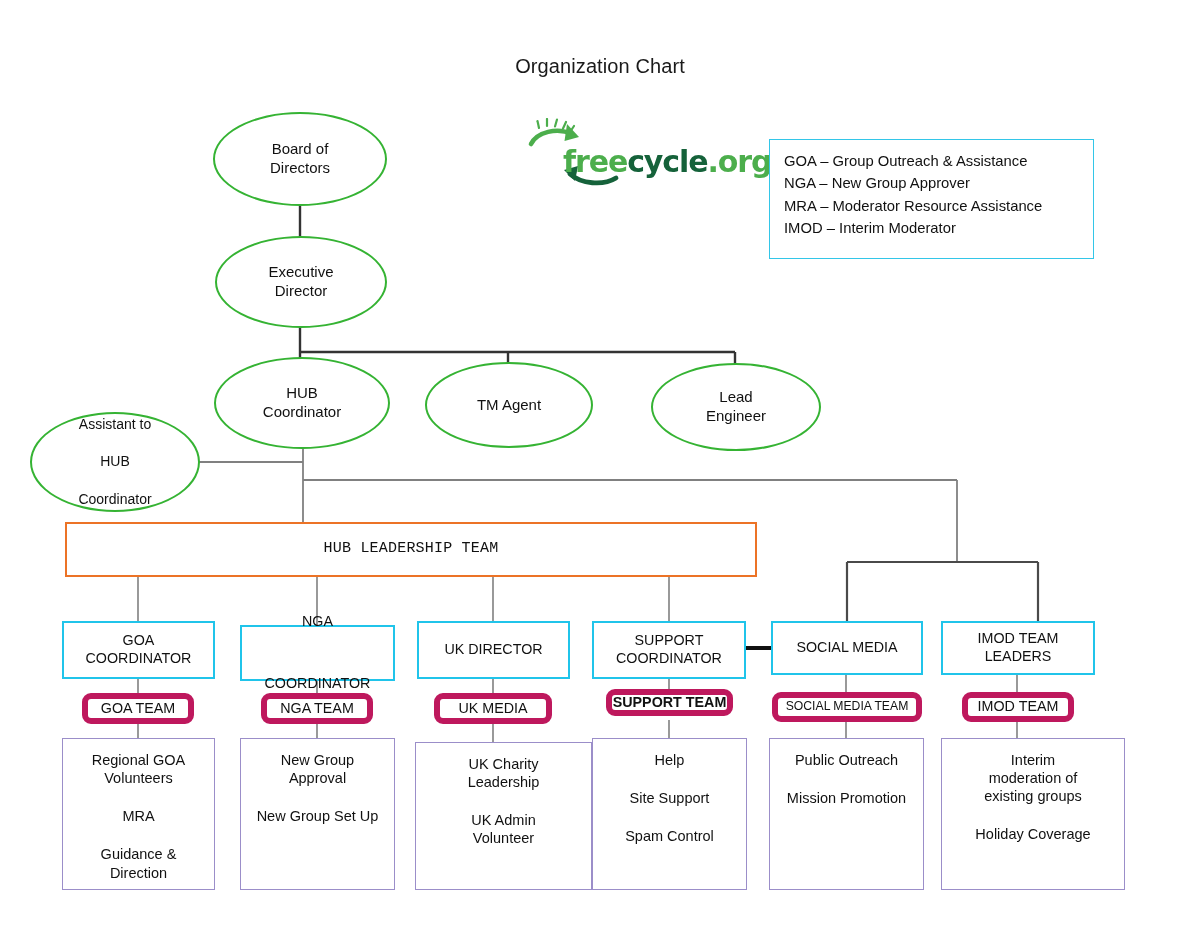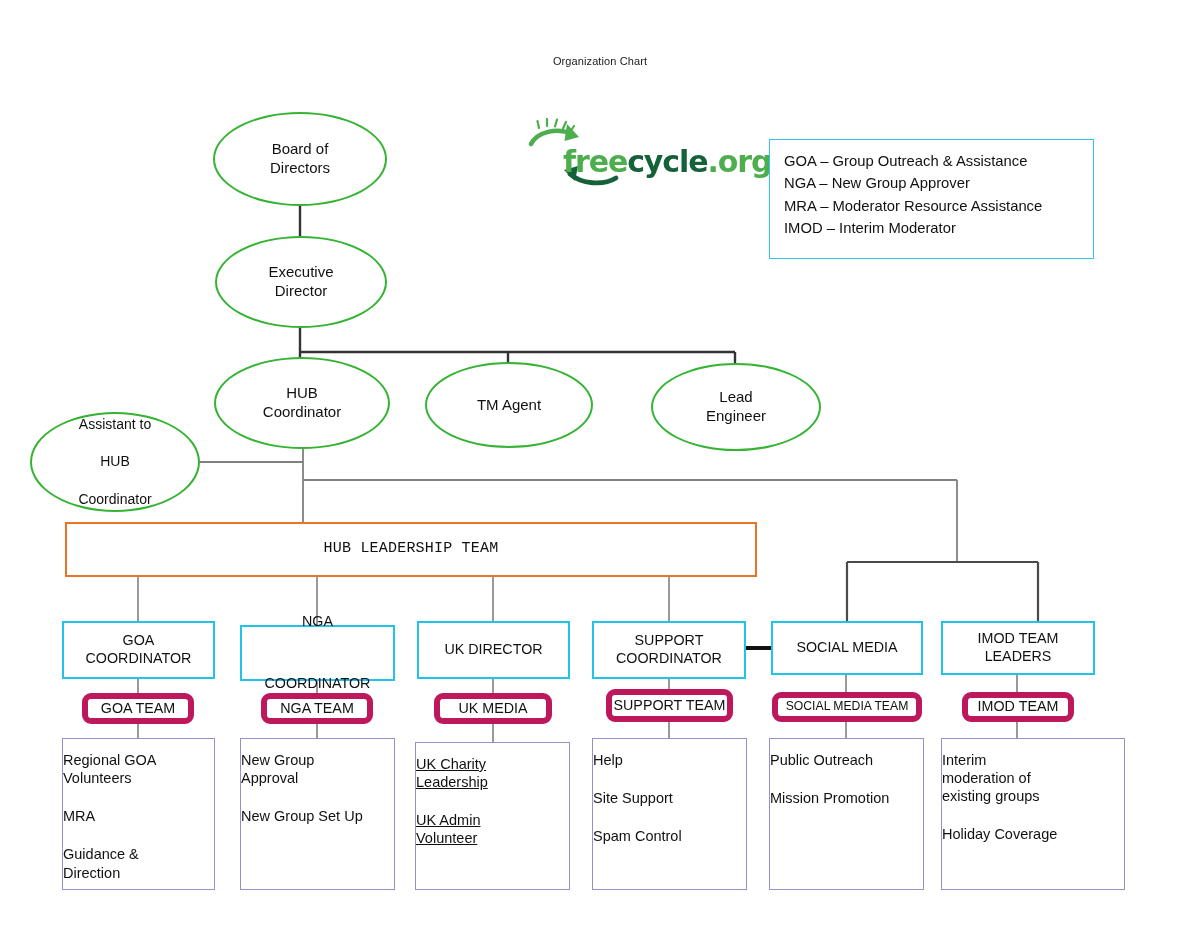--- a/index.html
+++ b/index.html
@@ -18,30 +18,31 @@
 
   
   #wires { position: absolute; left: 0; top: 0; width: 1200px; height: 927px; }
 
   
   .node {
     position: absolute;
     display: flex;
     align-items: center;
     justify-content: center;
+    text-align: center;
     background: #ffffff;
     line-height: 1.25;
   }
 
   
   .chart-title {
     position: absolute;
     left: 0; top: 55px; width: 1200px;
     text-align: center;
-    font-size: 11px;
+    font-size: 20px;
     color: #1a1a1a;
     letter-spacing: .1px;
   }
 
   
   .ellipse {
     border: 2px solid #35b333;
     border-radius: 50%;
     font-size: 15px;
     color: #111;
@@ -260,33 +261,33 @@
     <span class="gap"></span>
     <span class="ln">New Group Set Up</span>
   </div>
 
   <div class="node box-cyan" style="left:417px;top:621px;width:153px;height:58px;flex-direction:column;">
     <span>UK DIRECTOR</span>
   </div>
   <div class="node pill-cyan" style="left:434px;top:693px;width:118px;height:31px;">
     <span>UK MEDIA</span>
   </div>
-  <div class="node box-purple" style="left:415px;top:742px;width:155px;height:148px;text-decoration:underline;">
+  <div class="node box-purple" style="left:415px;top:742px;width:177px;height:148px;">
     <span class="ln">UK Charity</span>
     <span class="ln">Leadership</span>
     <span class="gap"></span>
     <span class="ln">UK Admin</span>
     <span class="ln">Volunteer</span>
   </div>
 
   <div class="node box-cyan" style="left:592px;top:621px;width:154px;height:58px;flex-direction:column;">
     <span>SUPPORT</span>
     <span>COORDINATOR</span>
   </div>
-  <div class="node pill-cyan" style="left:606px;top:689px;width:127px;height:33px;">
+  <div class="node pill-cyan" style="left:606px;top:689px;width:127px;height:27px;font-weight:bold;">
     <span>SUPPORT TEAM</span>
   </div>
   <div class="node box-purple" style="left:592px;top:738px;width:155px;height:152px;">
     <span class="ln">Help</span>
     <span class="gap"></span>
     <span class="ln">Site Support</span>
     <span class="gap"></span>
     <span class="ln">Spam Control</span>
   </div>
 

